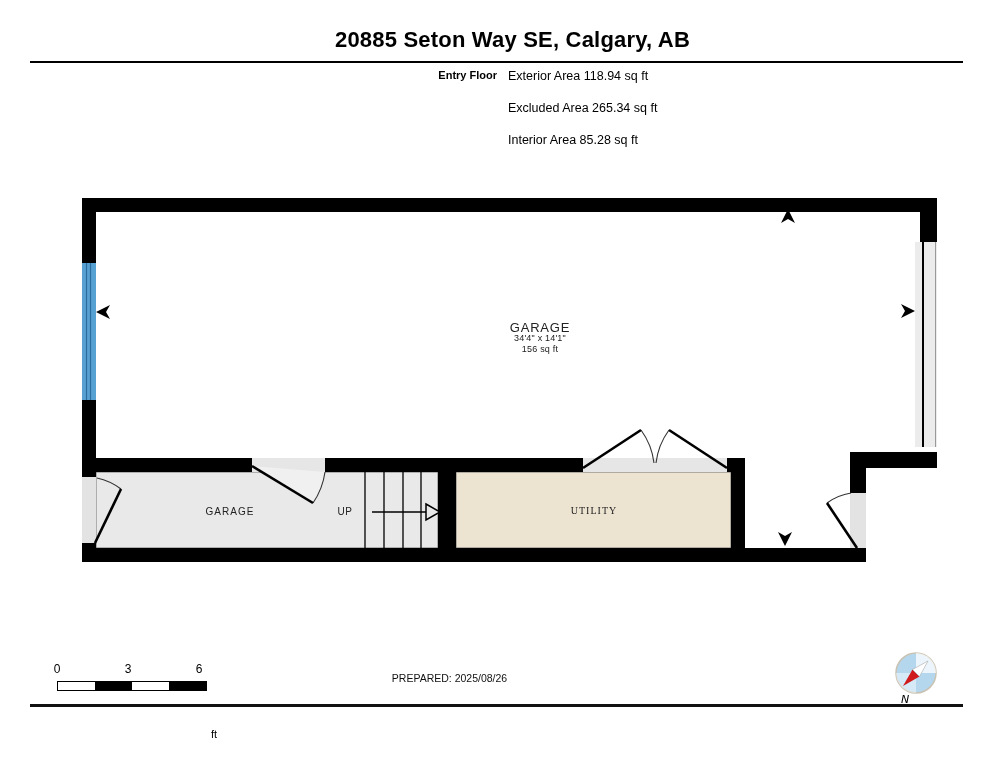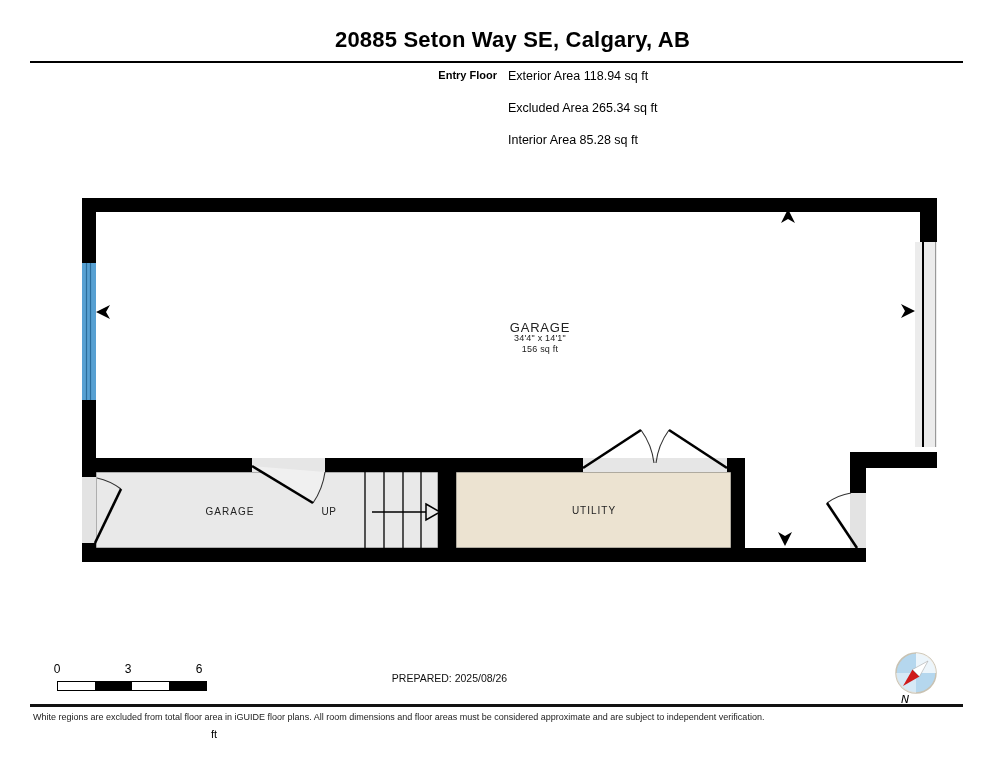--- a/index.html
+++ b/index.html
@@ -12,22 +12,22 @@
   #title{top:27px;left:0;width:993px;text-align:center;font-size:22px;font-weight:bold;letter-spacing:.2px;padding-left:16px;}
   #rule-top{top:61px;left:30px;width:933px;height:2px;background:#000;}
   #floor-label{top:69px;left:330px;width:167px;text-align:right;font-size:11px;font-weight:bold;}
   .area-line{left:508px;width:260px;font-size:12.5px;}
   
   .room-label{font-size:10px;color:#222;letter-spacing:1px;text-align:center;}
   #garage-label{top:322px;left:440px;width:200px;text-align:center;color:#222;}
   #garage-label .l1{font-size:13px;letter-spacing:.8px;line-height:11px;}
   #garage-label .l2,#garage-label .l3{font-size:9px;letter-spacing:.2px;line-height:11px;}
   #foyer-label{top:506px;left:180px;width:100px;}
-  #up-label{top:506px;left:309px;width:40px;letter-spacing:.5px;}
-  #utility-label{top:505px;left:544px;width:100px;}
+  #up-label{top:506px;left:325px;width:40px;letter-spacing:.5px;}
+  #utility-label{top:505px;left:544px;width:100px;font-family:Liberation Serif, serif;}
   
   #scale-ticks{top:662px;left:0;width:300px;height:14px;font-size:12px;}
   #scale-ticks span{position:absolute;width:20px;text-align:center;}
   #scale-bar{top:681px;left:57px;width:148px;height:8px;border:1px solid #000;display:flex;}
   #scale-bar i{display:block;height:8px;width:37px;}
   #scale-unit{top:680px;left:211px;font-size:11px;margin-top:48px;}
   #prepared{top:672px;left:0;width:899px;text-align:center;font-size:10.5px;color:#111;}
   #rule-bottom{top:704px;left:30px;width:933px;height:3px;background:#111;}
   #disclaimer{top:712px;left:33px;width:930px;font-size:9px;color:#222;}
   svg{display:block;}
@@ -146,15 +146,14 @@
   </div>
   <div class="abs" id="scale-bar">
     <i style="background:#fff;"></i>
       <i style="background:#000;"></i>
       <i style="background:#fff;"></i>
       <i style="background:#000;"></i>
   </div>
   <div class="abs" id="scale-unit">ft</div>
   <div class="abs" id="prepared">PREPARED: 2025/08/26</div>
   <div class="abs" id="rule-bottom"></div>
-  <div class="abs" id="disclaimer">White regions are excluded from total floor area in iGUIDE floor plans. All room dimensions and floor areas must be considered approximate and are subject to independent verification.</div>
 
 </div>
 
 </body></html>

